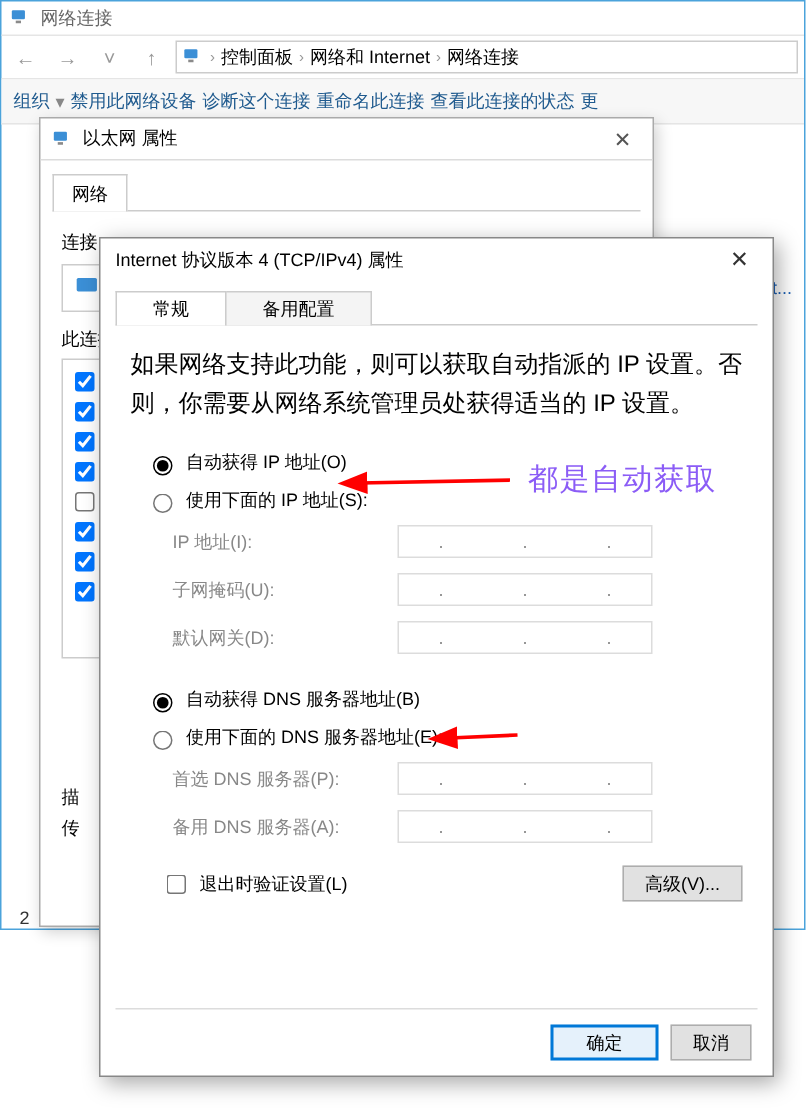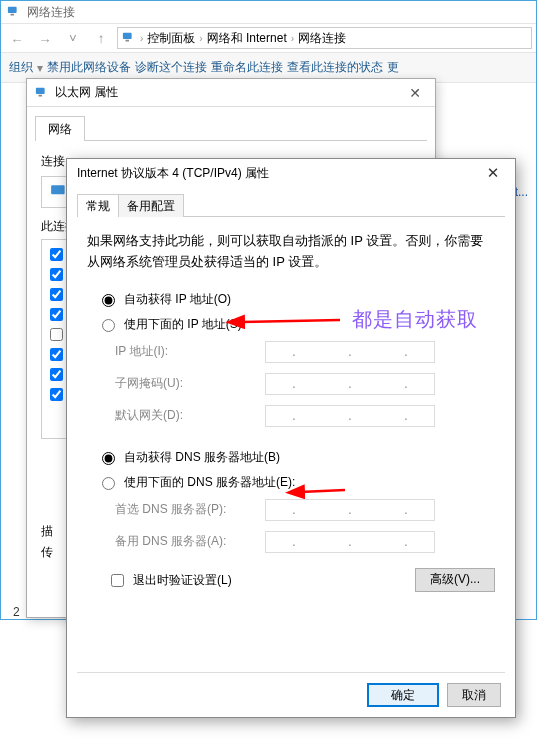--- a/index.html
+++ b/index.html
@@ -35,25 +35,25 @@
   .item-row { display:flex; align-items:center; gap:4px; height:20px; font-size:12px; }
   .item-row input[type=checkbox]{ width:13px; height:13px; }
   .desc { position:absolute; bottom:56px; left:14px; font-size:12px; }
 
   
   .ipv4 { position: absolute; left: 66px; top: 158px; width: 450px; height: 560px; background: #fff; border: 1px solid #888; box-shadow: 3px 4px 14px rgba(0,0,0,.35); }
   .ipv4 .dlg-title { height: 28px; display: flex; align-items: center; padding: 0 10px; }
   .ipv4 .dlg-title span { flex:1; font-size:12px; }
   .ipv4 .dlg-close { width: 24px; text-align: center; color: #333; font-size: 15px; cursor: pointer; }
   .ipv4-tabs { height: 24px; display:flex; margin:6px 10px 0 10px; border-bottom:1px solid #ccc; }
-  .ipv4-tabs .tab { border:1px solid #ccc; border-bottom:none; padding:3px 8px; background:#fff; font-size:12px; position:relative; top:1px; margin-right:-1px; cursor:pointer; }
+  .ipv4-tabs .tab { border:1px solid #ccc; border-bottom:none; padding:3px 24px; background:#fff; font-size:12px; position:relative; top:1px; margin-right:-1px; cursor:pointer; }
   .ipv4-tabs .tab.active { z-index:2; }
   .ipv4-tabs .tab.inactive { background:#f4f4f4; }
   .ipv4-body { padding: 14px 20px 10px 20px; }
-  .ipv4-desc { font-size:13px; line-height:1.6; margin-bottom:18px; }
+  .ipv4-desc { font-size:16px; line-height:1.6; margin-bottom:18px; }
   .radio-row { display:flex; align-items:center; gap:6px; margin:4px 0 8px 10px; font-size:12px; }
   .radio-row input[type=radio]{ width:13px; height:13px; accent-color:#000; }
   .field-grid { margin-left: 28px; display:grid; grid-template-columns: 150px 170px; row-gap:10px; align-items:center; }
   .field-grid .lab { color:#888; font-size:12px; }
   .ipbox { height:22px; border:1px solid #dcdcdc; background:#fff; display:flex; align-items:center; justify-content:space-around; color:#999; font-size:12px; }
   .ipbox span { color:#888; }
   .section-gap { height:18px; }
   .validate-row { display:flex; align-items:center; gap:6px; margin:18px 15px 0 20px; font-size:12px; }
   .validate-row input[type=checkbox]{ width:13px; height:13px; }
   .advanced-row { display:flex; justify-content:flex-end; margin-top:-22px; }

